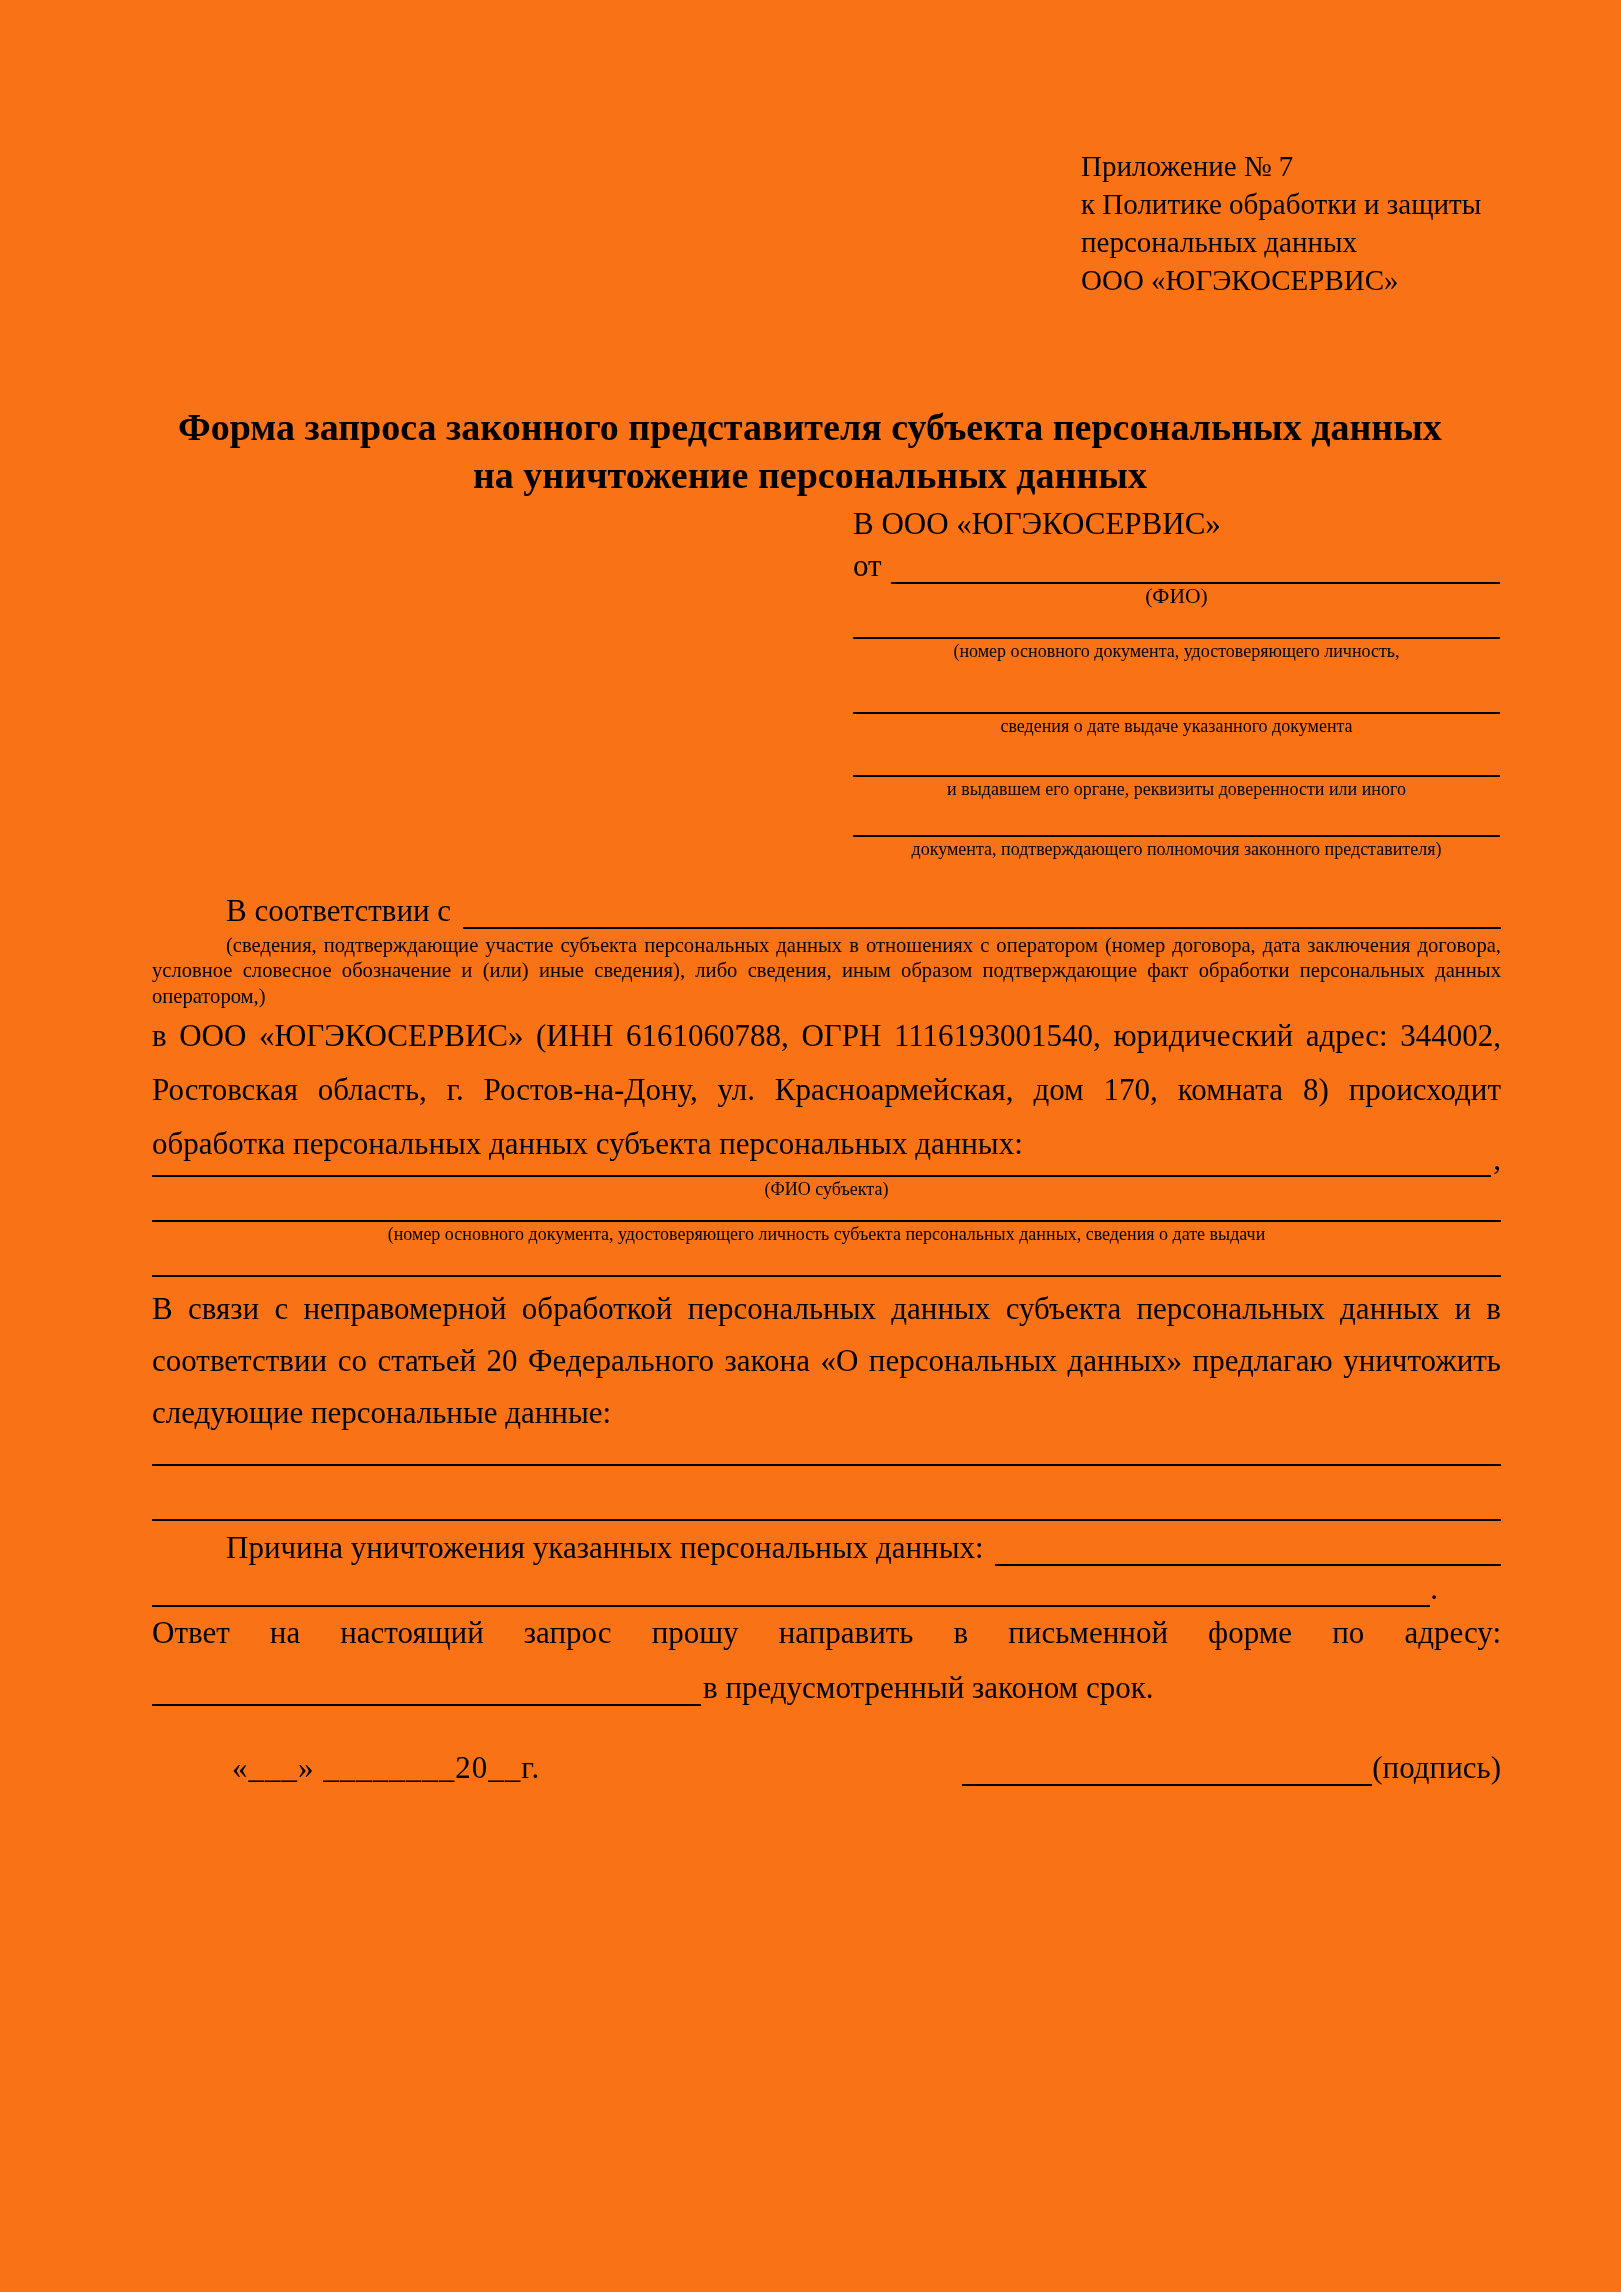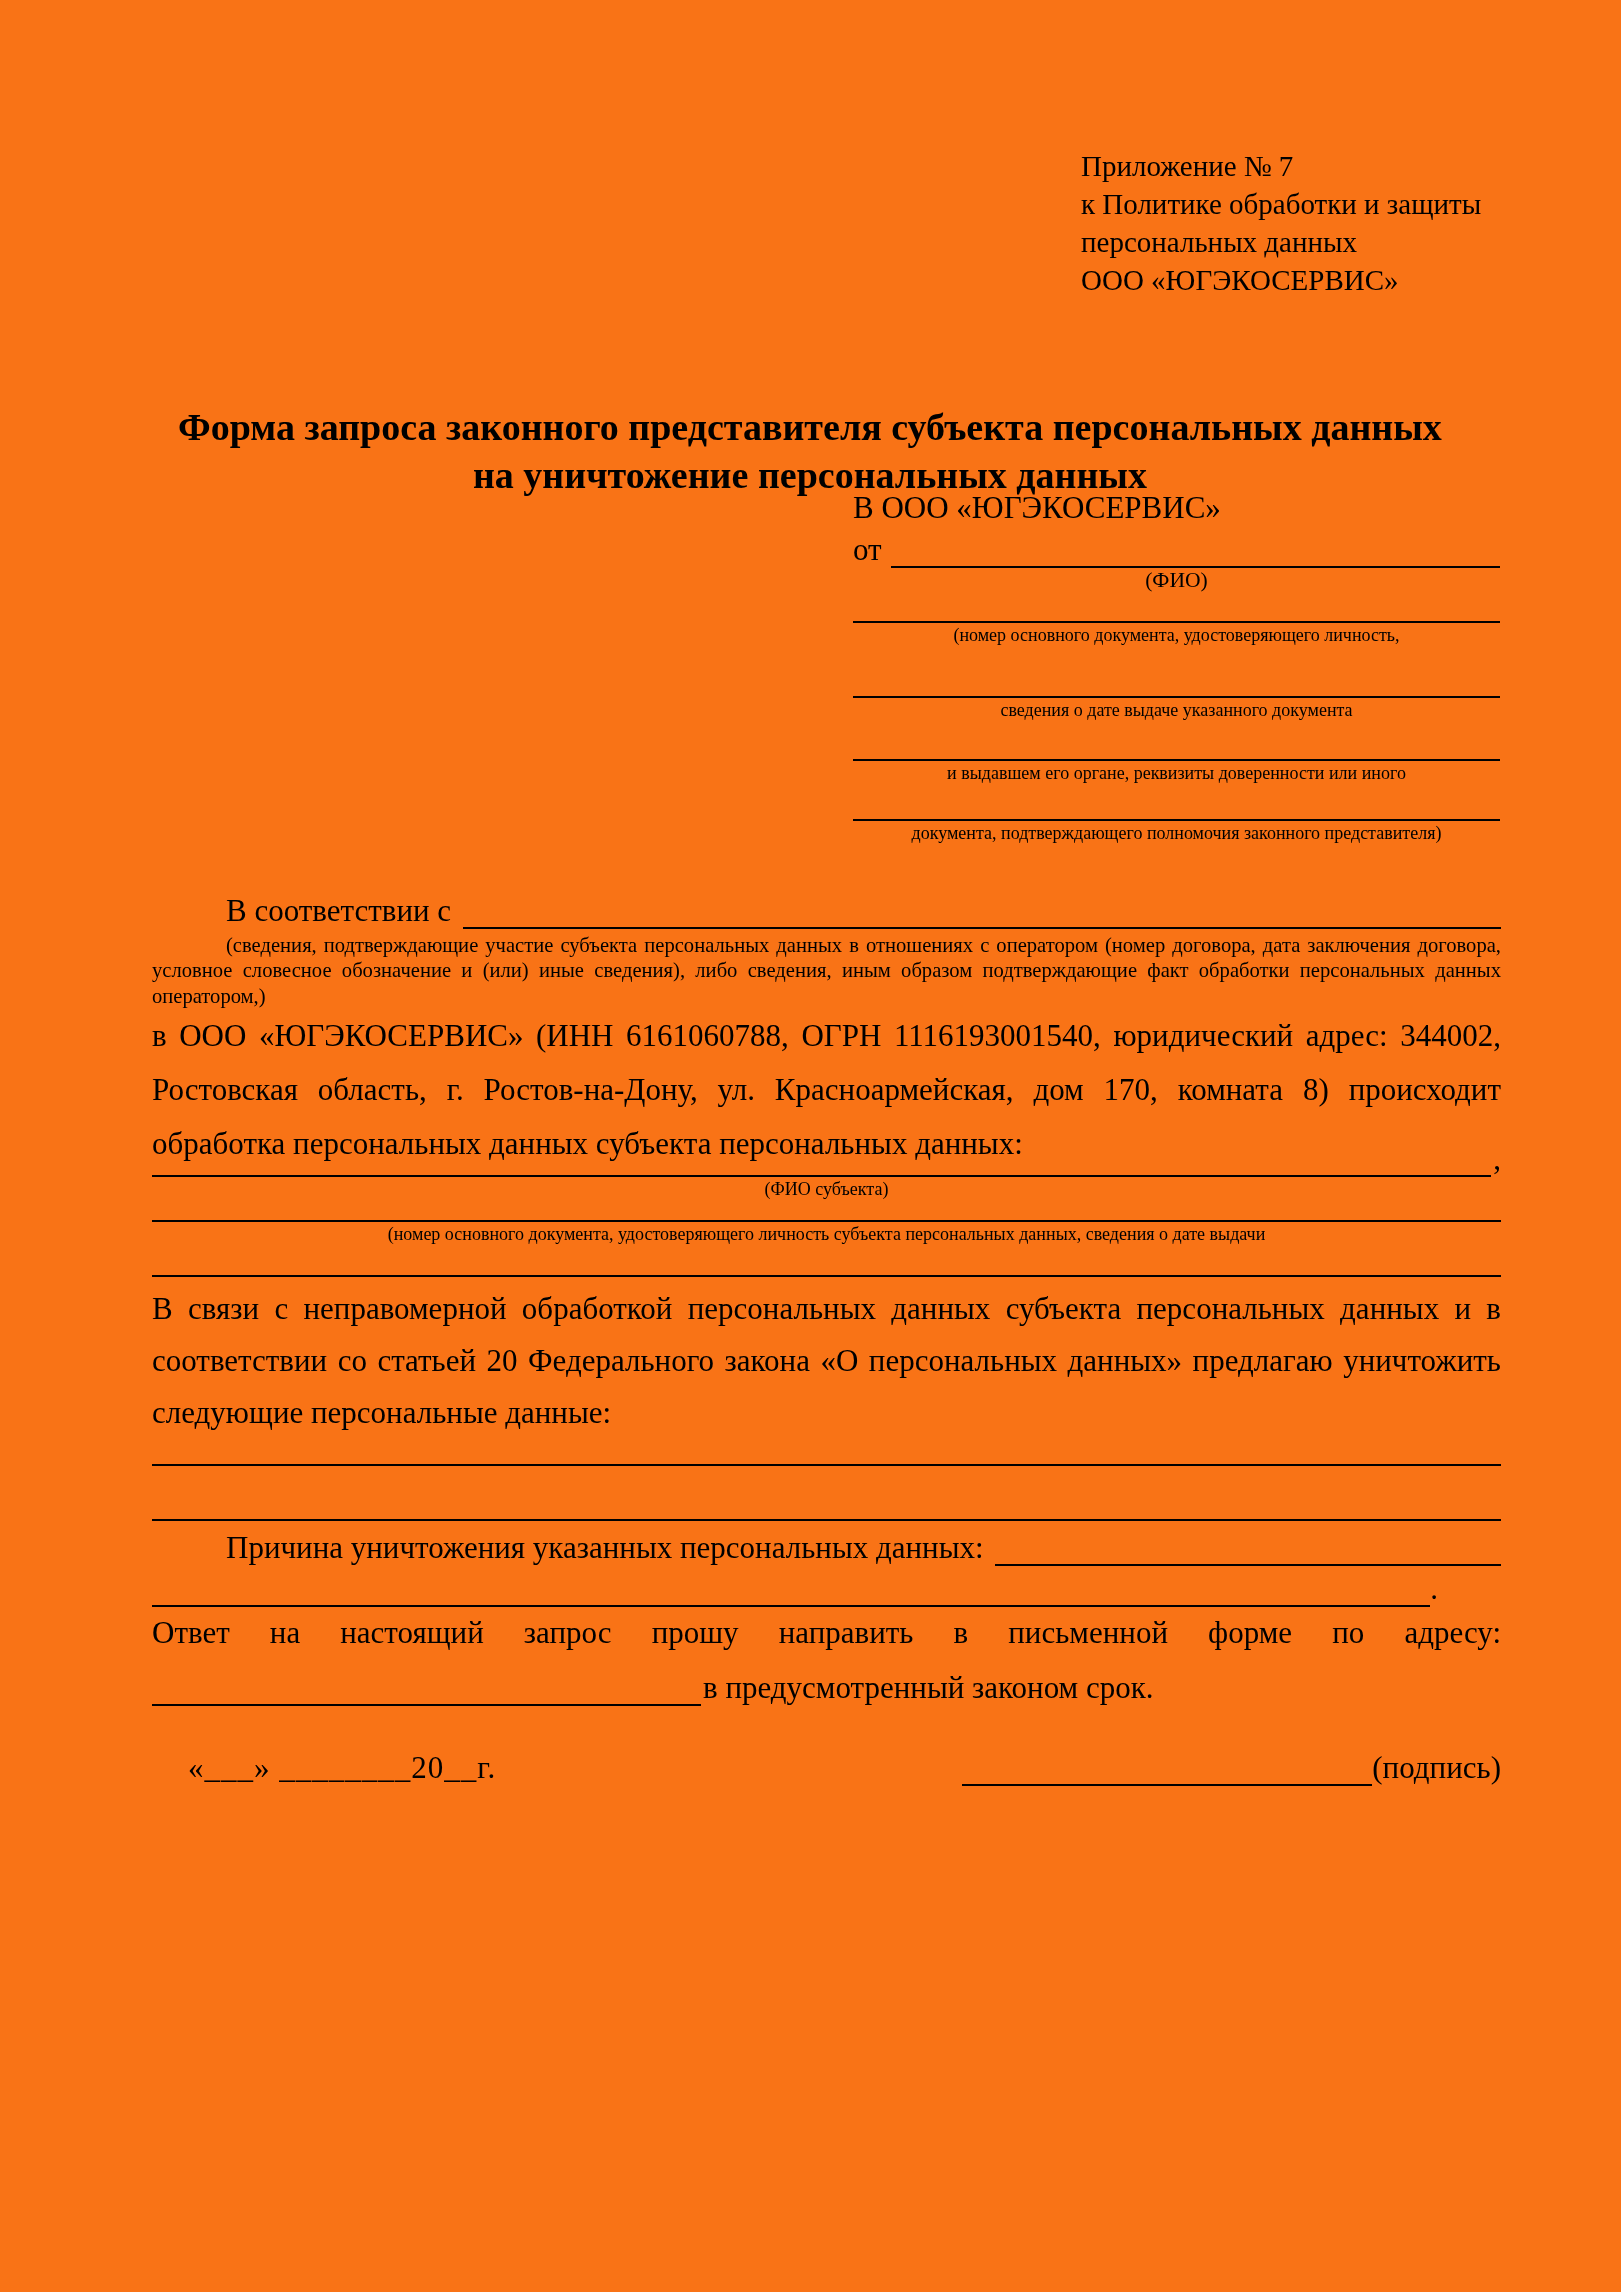--- a/index.html
+++ b/index.html
@@ -3,21 +3,21 @@
 <meta charset="utf-8">
 <style>
   html,body{margin:0;padding:0;background:#888;}
   .page{
     position:relative;width:1621px;height:2293px;margin:0 auto;background:#f97316;
     font-family:"Liberation Serif", serif;color:#000;overflow:hidden;text-decoration:underline;
   }
   .appendix{position:absolute;left:1081px;top:147px;font-size:29px;line-height:38px;white-space:nowrap;}
   .title{position:absolute;left:78px;top:397px;width:1464px;text-align:center;font-weight:bold;font-size:38px;line-height:48px;margin-top:6px;}
   
-  .to-block{position:absolute;left:853px;top:490px;width:647px;font-size:31px;}
+  .to-block{position:absolute;left:853px;top:506px;width:647px;font-size:31px;}
   .to-org{height:39px;}
   .from-row{display:flex;align-items:flex-end;height:39px;}
   .from-row .lbl{white-space:nowrap;padding-right:9.8px;}
   .fill{flex:1;border-bottom:2px solid #000;}
   .cap{font-size:18px;text-align:center;line-height:24.5px;}
   .cap-fio{height:27.4px;font-size:21.6px;}
   .ul{border-bottom:2px solid #000;}
   .tb-ul1{height:25.5px;}
   .tb-cap{height:25.5px;}
   .tb-ul2{height:48px;}
@@ -42,21 +42,21 @@
   .blankB{height:53px;}
   .reason-row{display:flex;align-items:flex-end;height:45px;}
   .reason-row .lbl{white-space:nowrap;padding-left:74px;padding-right:11.8px;}
   .period-row{display:flex;align-items:flex-end;height:41px;padding-right:63px;font-size:31px;}
   .answer{line-height:52px;text-align:justify;text-align-last:justify;}
   .tail-row{display:flex;align-items:flex-end;height:47px;}
   .tail-row .seg{width:549px;border-bottom:2px solid #000;}
   .tail-row .txt{white-space:nowrap;padding-left:2px;}
   
   .footer{position:absolute;left:152px;top:1747px;width:1349px;display:flex;align-items:flex-end;font-size:31px;height:39px;}
-  .footer .date{margin-left:36px;white-space:nowrap;letter-spacing:1px;}
+  .footer .date{margin-left:80px;white-space:nowrap;letter-spacing:1px;}
   .footer .spacer{flex:1;}
   .footer .sig-line{width:410px;border-bottom:2px solid #000;height:37px;}
   .footer .sig-cap{white-space:nowrap;}
 </style>
 </head>
 <body>
 
 <div class="page">
 
   <div class="appendix">

